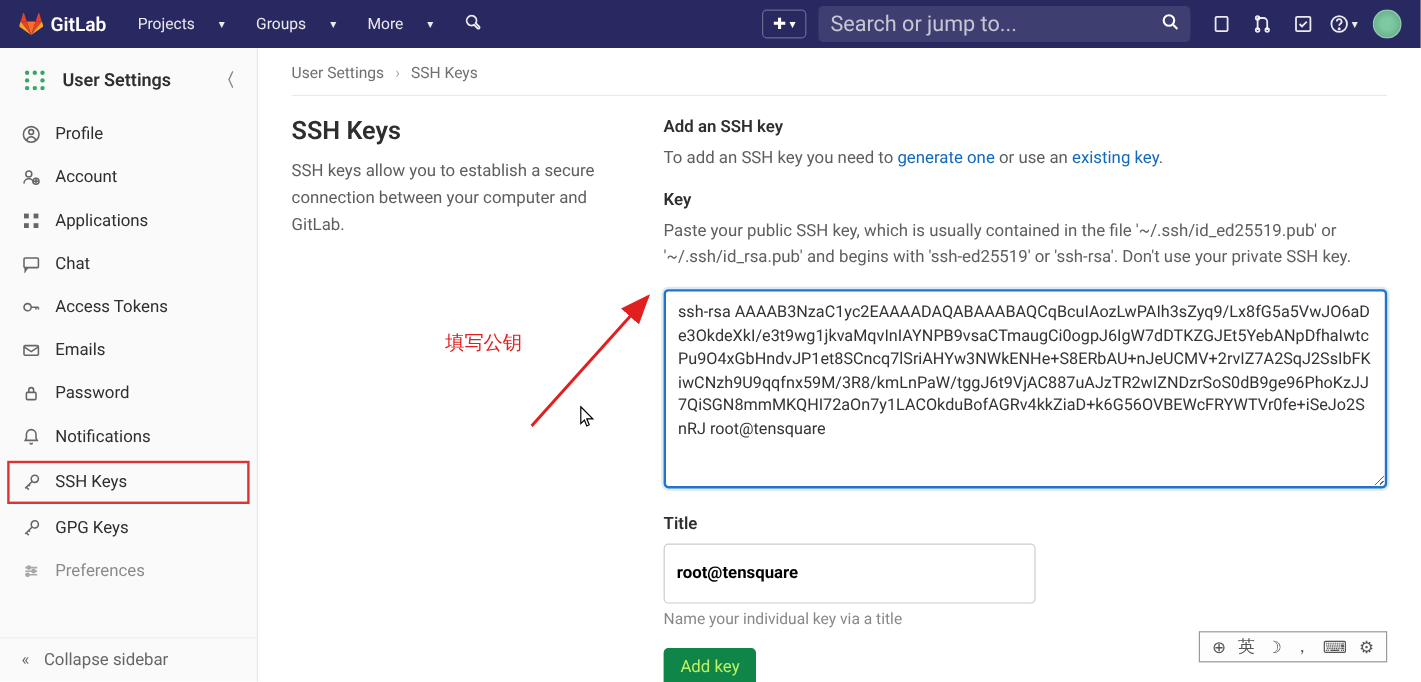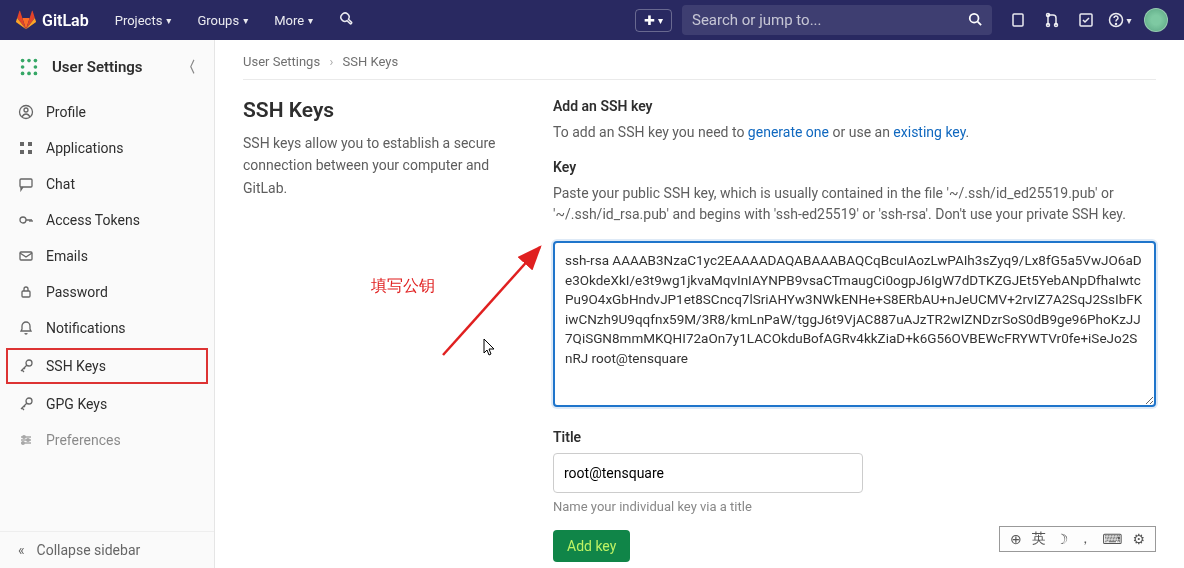--- a/index.html
+++ b/index.html
@@ -2,26 +2,26 @@
 <html><head>
 <meta charset="utf-8">
 <style>
 * { margin: 0; padding: 0; box-sizing: border-box; font-family: -apple-system, BlinkMacSystemFont, "Segoe UI", Roboto, sans-serif; }
 body { background: #fff; width: 1184px; height: 568px; overflow: hidden; position: relative; }
 
 
 .navbar { height: 40px; background: #292961; display: flex; align-items: center; padding: 0 16px; color: #fff; font-size: 13px; }
 .navbar-left { display: flex; align-items: center; gap: 6px; }
 .gitlab-logo { display: flex; align-items: flex-end; gap: 6px; font-weight: 600; font-size: 16px; margin-right: 10px; }
-.nav-link { color: rgba(255,255,255,0.9); padding: 8px 10px; display: flex; align-items: center; gap: 4px; cursor: pointer; }
+.nav-link { color: rgba(255,255,255,0.9); padding: 8px 10px; display: flex; align-items: center; gap: 20px; cursor: pointer; }
 .navbar-right { margin-left: auto; display: flex; align-items: center; gap: 2px; }
 .nav-icon-btn { width: 32px; height: 32px; display: flex; align-items: center; justify-content: center; color: rgba(255,255,255,0.9); cursor: pointer; border-radius: 4px; }
 .nav-plus { border: 1px solid rgba(255,255,255,0.3); border-radius: 4px; padding: 3px 8px; display:flex; align-items:center; gap:3px; margin-right:8px; }
 .search-box { display: flex; align-items: center; background: rgba(255,255,255,0.1); border-radius: 4px; height: 30px; width: 310px; padding: 0 10px; margin-right: 8px; }
-.search-box input { background: transparent; border: none; outline: none; color: #22c55e; flex: 1; font-size: 15px; }
+.search-box input { background: transparent; border: none; outline: none; color: #22c55e; flex: 1; font-size: 18px; }
 .search-box input::placeholder { color: rgba(255,255,255,0.7); }
 .avatar { width: 24px; height: 24px; border-radius: 50%; background: radial-gradient(circle, #7ec9a2 30%, #5aa582 100%); border: 1px solid rgba(255,255,255,0.3); margin-left: 6px; }
 
 
 .layout { display: flex; height: calc(100% - 40px); justify-content: center; }
 .sidebar { width: 215px; background: #fafafa; border-right: 1px solid #e5e5e5; display: flex; flex-direction: column; position: relative; }
 .sidebar-header { display: flex; align-items: center; gap: 12px; padding: 16px 18px; font-weight: 600; font-size: 15px; color: #2e2e2e; }
 .settings-icon { width: 22px; height: 22px; display:flex; align-items:center; justify-content:center; }
 .close-sidebar { margin-left: auto; color: #888; cursor: pointer; }
 .sidebar-items { flex: 1; overflow-y: auto; }
@@ -40,21 +40,21 @@
 
 h1.page-title { font-size: 21px; font-weight: 600; color: #2e2e2e; margin-bottom: 10px; }
 p.desc { font-size: 14px; color: #5e5e5e; line-height: 1.6; }
 
 .section-label { font-weight: 600; font-size: 14px; color: #2e2e2e; margin-bottom: 8px; margin-top: 0; }
 .section-text { font-size: 14px; color: #5e5e5e; margin-bottom: 16px; line-height: 1.5; }
 .section-text a { color: #1068bf; text-decoration: none; }
 .hint { font-size: 13px; color: #888; margin-top: 6px; }
 
 textarea.key-input { width: 100%; height: 166px; border: 2px solid #1f75cb; border-radius: 4px; padding: 8px 10px; font-size: 13.5px; color: #333; resize: both; outline: none; font-family: inherit; line-height: 1.45; word-break: break-all; box-shadow: 0 0 0 2px rgba(31,117,203,0.15); }
-input.title-input { width: 310px; height: 40px; border: 1px solid #ccc; border-radius: 4px; padding: 0 10px; font-size: 14px; outline: none; }
+input.title-input { width: 310px; height: 50px; border: 1px solid #ccc; border-radius: 4px; padding: 0 10px; font-size: 14px; outline: none; font-weight: bold; }
 
 .add-btn { background: #108548; color: #bef264; border: none; border-radius: 4px; padding: 8px 14px; font-size: 14px; font-weight: 400; cursor: pointer; margin-top: 16px; }
 
 .annotation-text { position: absolute; color: #e02020; font-size: 16px; font-weight: 500; pointer-events: none; }
 .arrow-svg { position: absolute; pointer-events: none; }
 .cursor-overlay { position: absolute; pointer-events: none; color: #000; }
 
 .bottom-toolbar { position: absolute; right: 28px; bottom: 16px; display: flex; align-items: center; gap: 10px; border: 1px solid #999; background: #fdfdfd; padding: 3px 10px; font-size: 14px; color: #555; }
 
 .chev { font-size: 10px; }
@@ -162,20 +162,31 @@
             <svg width="16" height="16" viewBox="0 0 16 16" fill="none" stroke="currentColor" stroke-width="1.3">
               <circle cx="8" cy="8" r="6.5"></circle>
               <circle cx="8" cy="6" r="2"></circle>
               <path d="M4 13c1-2 3-3 4-3s3 1 4 3"></path>
             </svg>
           </span>
           <span>Profile</span>
         </div>
       <div class="sidebar-item">
           <span class="icon">
+            <svg width="16" height="16" viewBox="0 0 16 16" fill="none" stroke="currentColor" stroke-width="1.3">
+              <circle cx="6" cy="5" r="2.5"></circle>
+              <path d="M2 13c0-2.5 2-4 4-4s4 1.5 4 4"></path>
+              <circle cx="12" cy="11" r="2.5"></circle>
+              <path d="M12 9v4M10 11h4"></path>
+            </svg>
+          </span>
+          <span>Account</span>
+        </div>
+      <div class="sidebar-item">
+          <span class="icon">
             <svg width="16" height="16" viewBox="0 0 16 16" fill="currentColor">
               <rect x="2" y="2" width="4" height="4"></rect>
               <rect x="10" y="2" width="4" height="4"></rect>
               <rect x="2" y="10" width="4" height="4"></rect>
               <rect x="10" y="10" width="4" height="4"></rect>
             </svg>
           </span>
           <span>Applications</span>
         </div>
       <div class="sidebar-item">

